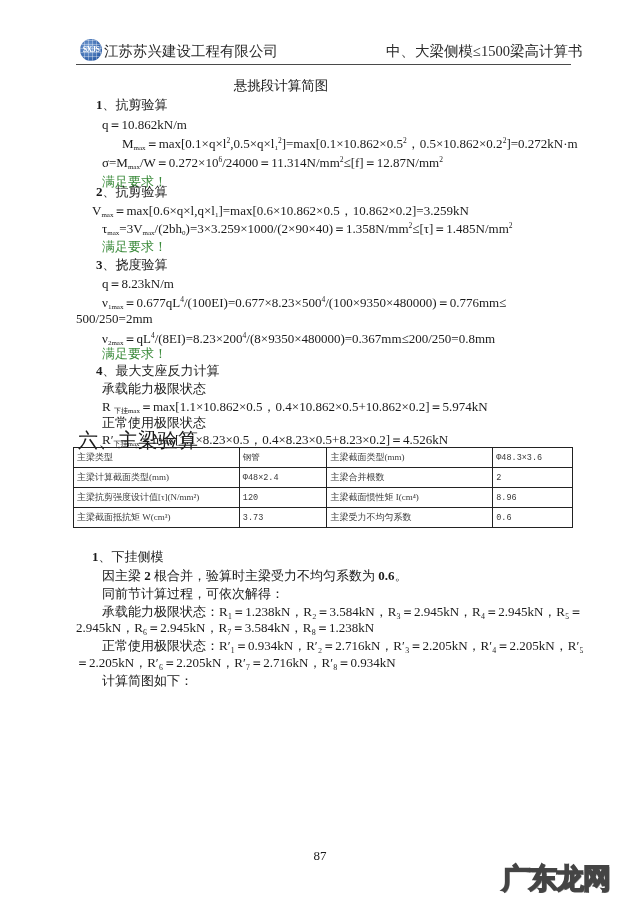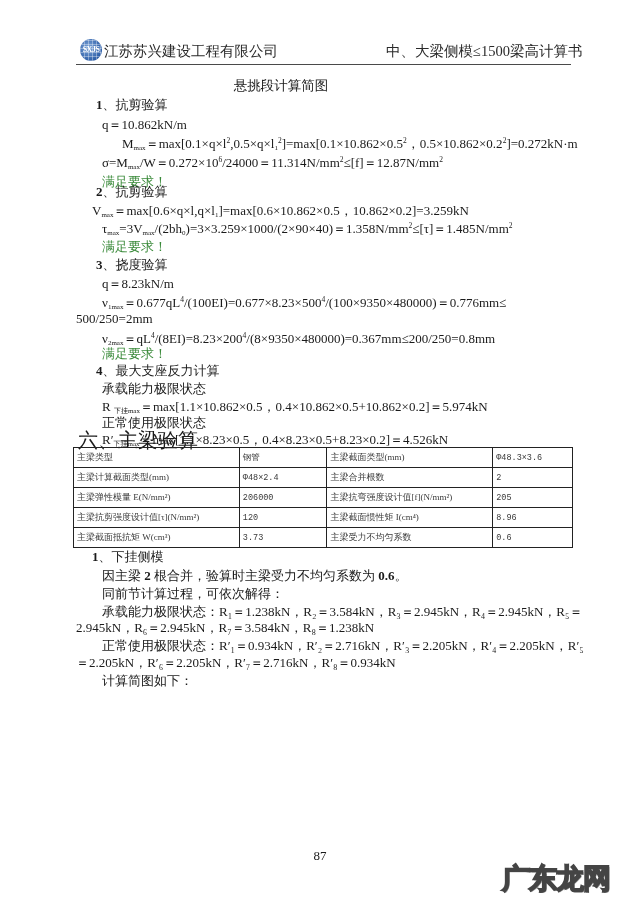--- a/index.html
+++ b/index.html
@@ -84,26 +84,20 @@
     <td class="c3">主梁截面类型(mm)</td>
     <td class="c4">Φ48.3×3.6</td>
   </tr>
   <tr>
     <td class="c1">主梁计算截面类型(mm)</td>
     <td class="c2">Φ48×2.4</td>
     <td class="c3">主梁合并根数</td>
     <td class="c4">2</td>
   </tr>
   <tr>
-    <td class="c1">主梁弹性模量 E(N/mm²)</td>
-    <td class="c2">206000</td>
-    <td class="c3">主梁抗弯强度设计值[f](N/mm²)</td>
-    <td class="c4">205</td>
-  </tr>
-  <tr>
     <td class="c1">主梁抗剪强度设计值[τ](N/mm²)</td>
     <td class="c2">120</td>
     <td class="c3">主梁截面惯性矩 I(cm⁴)</td>
     <td class="c4">8.96</td>
   </tr>
   <tr>
     <td class="c1">主梁截面抵抗矩 W(cm³)</td>
     <td class="c2">3.73</td>
     <td class="c3">主梁受力不均匀系数</td>
     <td class="c4">0.6</td>

